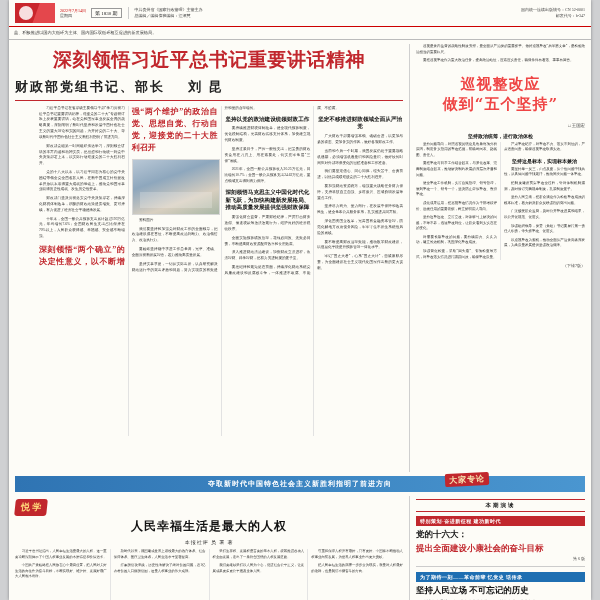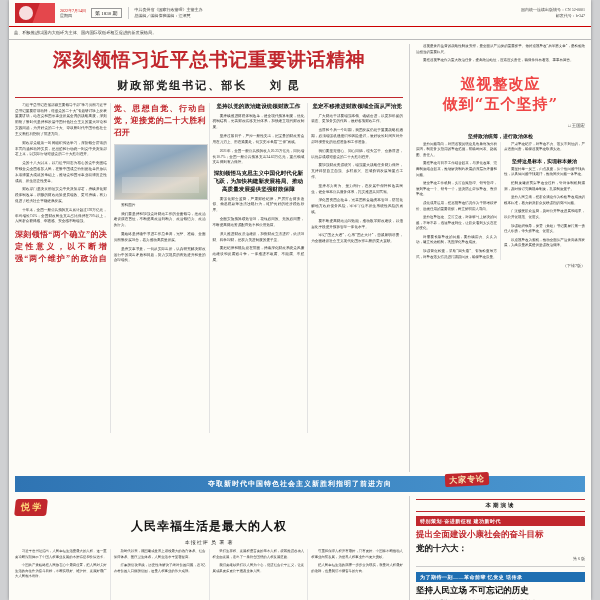--- a/index.html
+++ b/index.html
@@ -84,33 +84,32 @@
     font-weight:bold;
     font-size:19px;
     line-height:1.24;
     letter-spacing:.5px;
     text-align:center;
     font-family:"DejaVu Serif","Liberation Serif",serif;
     margin:4px 0 2px 0;
   }
   .headline .l2{display:block;}
   .byline{
-    text-align:center;
-    font-size:11px;
+    font-size:13px;
     color:#222;
     margin:6px 0 4px 0;
     letter-spacing:2px;
     font-weight:bold;
   }
   .byline .name{margin-left:18px;}
   .rule{height:1px;background:#c1272d;margin:3px 0 5px 0;}
 
   .cols4{
     column-count:4;column-gap:7px;column-rule:1px solid #e2e2e2;
-    height:330px;overflow:hidden;
+    height:330px;overflow:hidden;margin-left:24px;
   }
   .cols4 p{
     margin:0 0 3px 0;
     font-size:3.6px;
     line-height:1.62;
     text-align:justify;
     color:#2b2b2b;
     text-indent:7.2px;
   }
   .pullquote{
@@ -337,22 +336,22 @@
         <p>坚持生存权、发展权是首要的基本人权，统筹推进各项人权全面发展，走出了一条符合国情的人权发展道路。</p>
         <p>我们要继续坚持以人民为中心，促进社会公平正义，让发展成果更多更公平惠及全体人民。</p>
         <p>尊重和保障人权没有最好，只有更好。中国将不断推动人权事业向前发展，为世界人权事业作出更大贡献。</p>
         <p>把人民幸福生活的愿景一步步变为现实，就是对人权最好的诠释，也是我们不懈奋斗的方向。</p>
       </div>
     </div>
 
     <div class="b-right">
       <div class="sidehead">本期演读</div>
       <div class="boxhead">特别策划·奋进新征程 建功新时代</div>
+      <div class="bx-title">党的十六大：</div>
       <div class="bx-title red">提出全面建设小康社会的奋斗目标</div>
-      <div class="bx-title">党的十六大：</div>
       <div class="bx-sign">第 6 版</div>
       <div class="sep"></div>
       <div class="boxhead sec">为了期待一刻——革命前辈 忆党史 话传承</div>
       <div class="bx-title">坚持人民立场 不可忘记的历史</div>
       <div class="bx-sub">循着红色足迹，追寻革命先辈的奋斗历程，让红色基因代代相传。</div>
     </div>
   </div>
 
 </div>
 

